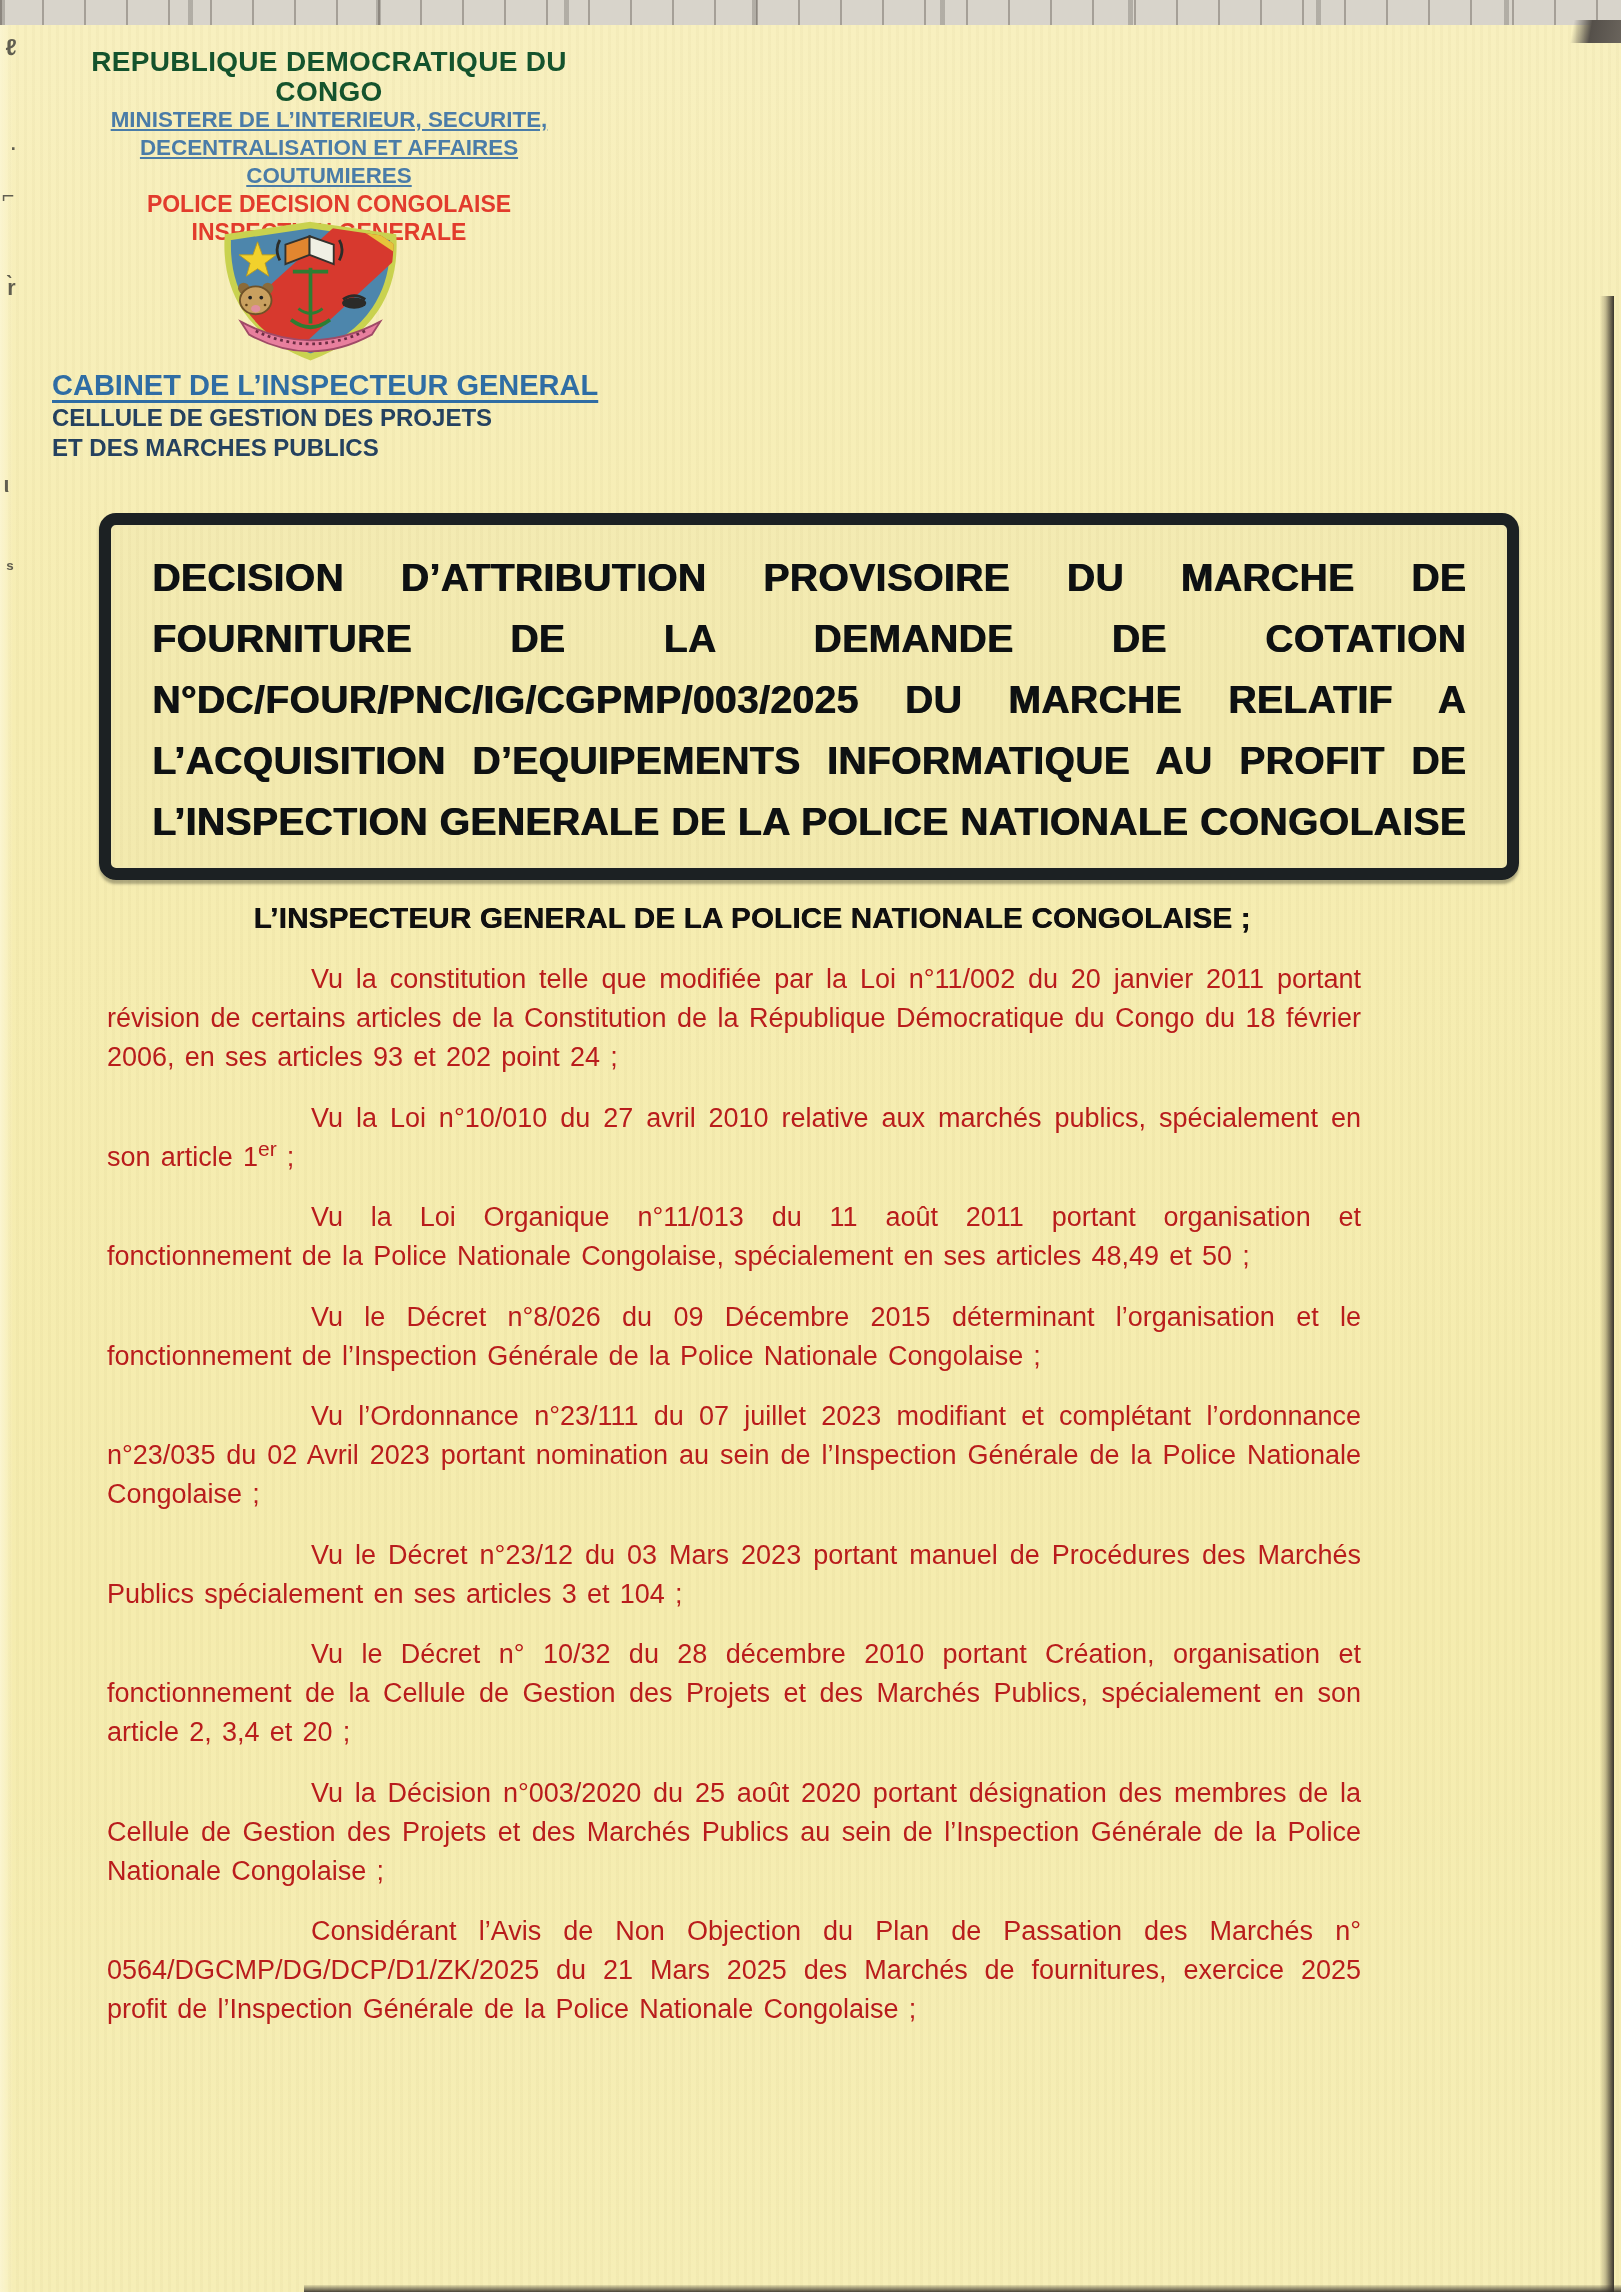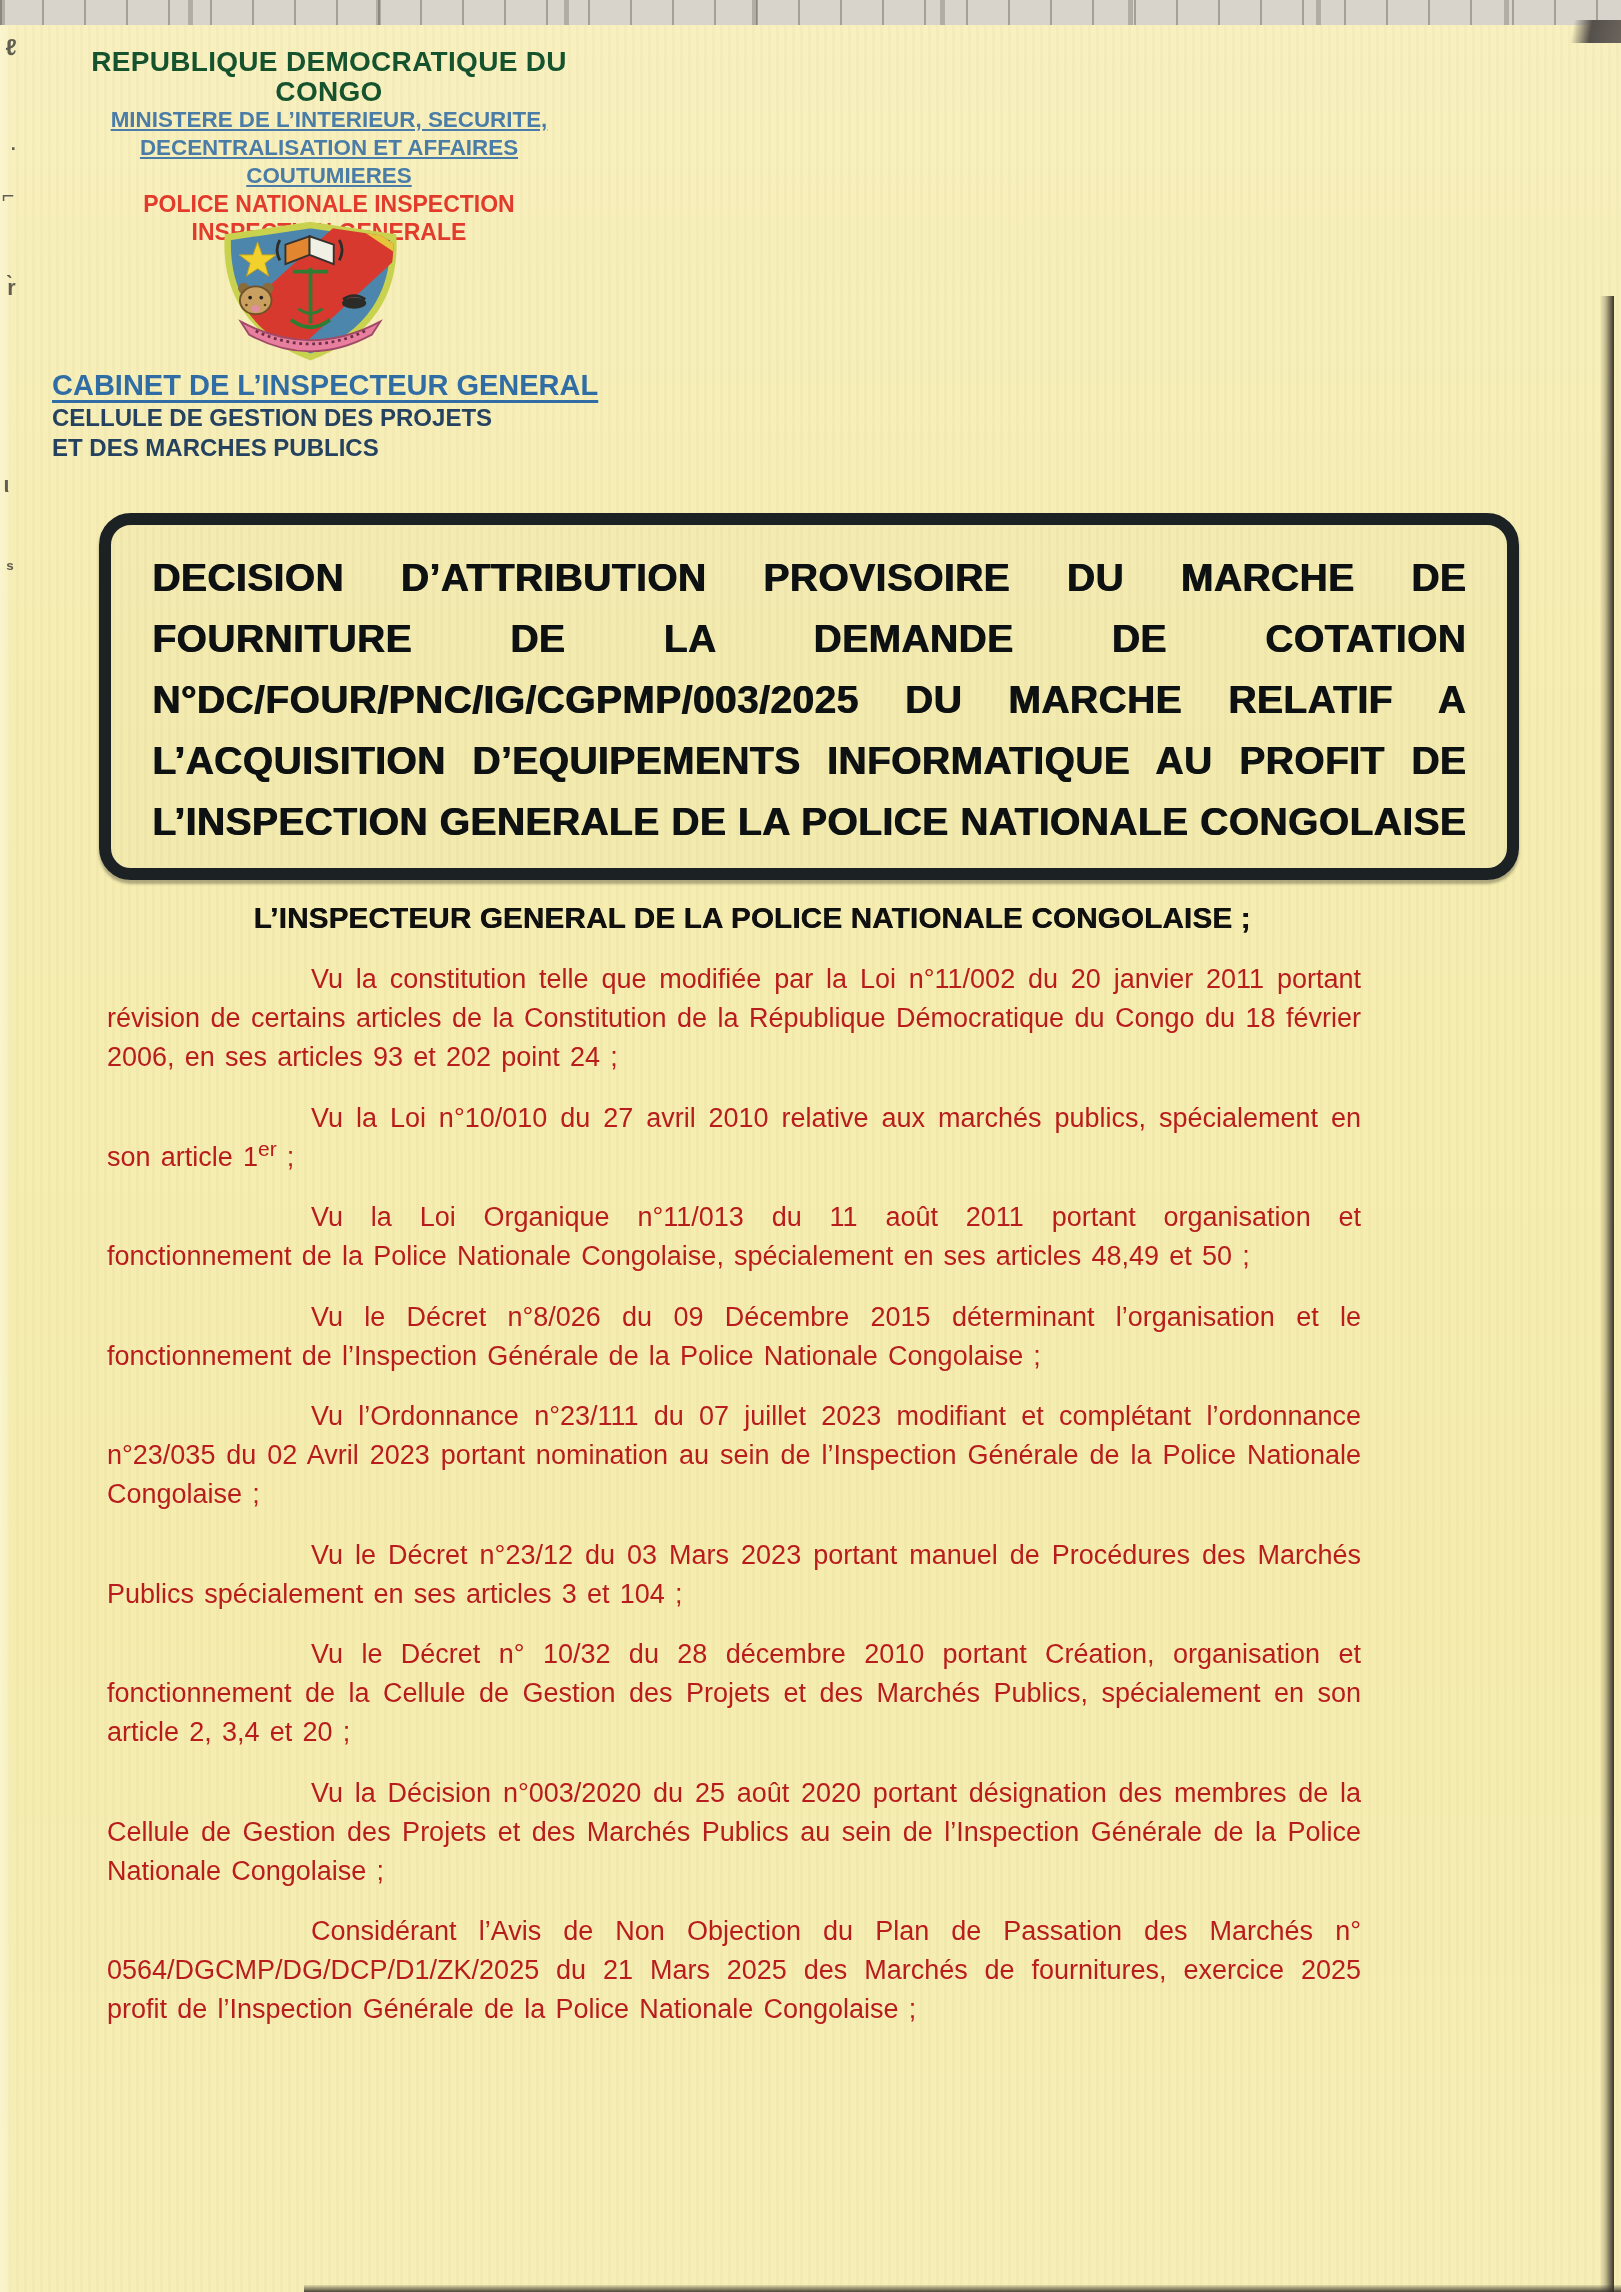--- a/index.html
+++ b/index.html
@@ -52,21 +52,21 @@
 
   .crest{position:absolute;left:213px;top:219px;width:195px;height:145px;}
 
   .cabinet-block{position:absolute;left:52px;top:367px;width:555px;font-weight:bold;}
   .cabinet-title{font-size:29px;line-height:36px;color:#2f6da4;text-decoration:underline;text-underline-offset:4.5px;text-decoration-thickness:2.7px;}
   .cabinet-sub{font-size:24px;line-height:29.6px;color:#24415f;}
 
   
   .title-box{
     position:absolute;left:99px;top:513px;width:1420px;box-sizing:border-box;
-    border:12.5px solid #1c2123;border-radius:32px;
+    border:12.5px solid #1c2123;border-radius:17px;
     padding:21.5px 41px 16px 41px;
     background:rgba(0,0,0,0.012);
     box-shadow:0 3.6px 2.7px rgba(40,40,30,.35), inset 0 0 0 1.8px rgba(240,232,180,.6);
   }
   .title-line{
     font-family:"Liberation Sans", sans-serif;
     font-size:39px;font-weight:800;line-height:61px;color:#0e1112;
     text-align:justify;text-align-last:justify;
     letter-spacing:0.4px;
     text-shadow:0.9px 0 0 #0e1112;
@@ -102,21 +102,21 @@
 <div class="artifact" style="left:1.8px;top:184px;font-size:21.5px;">⌐</div>
 <div class="artifact" style="left:7.2px;top:276px;font-size:21.5px;">r̀</div>
 <div class="artifact" style="left:3.6px;top:473px;font-size:21.5px;">ι</div>
 <div class="artifact" style="left:6.3px;top:557px;font-size:19.7px;">ˢ</div>
 
 <div class="letterhead">
   <div class="hdr-country">REPUBLIQUE DEMOCRATIQUE DU CONGO</div>
   <div class="hdr-min">MINISTERE DE L’INTERIEUR, SECURITE,</div>
   <div class="hdr-min">DECENTRALISATION ET AFFAIRES</div>
   <div class="hdr-min">COUTUMIERES</div>
-  <div class="hdr-red">POLICE NATIONALE INSPECTION</div>
+  <div class="hdr-red">POLICE DECISION CONGOLAISE</div>
   <div class="hdr-red">INSPECTION GENERALE</div>
 </div>
 
 <svg class="crest" viewBox="0 0 210 155" aria-hidden="true">
   <defs>
     <clipPath id="shieldClip">
       <path d="M105 6 L194 19 C197 78 169 124 105 148 C41 124 13 78 16 19 Z"></path>
     </clipPath>
   </defs>
   <path d="M105 6 L194 19 C197 78 169 124 105 148 C41 124 13 78 16 19 Z" fill="#4d86ac" stroke="#c9d24f" stroke-width="7"></path>

